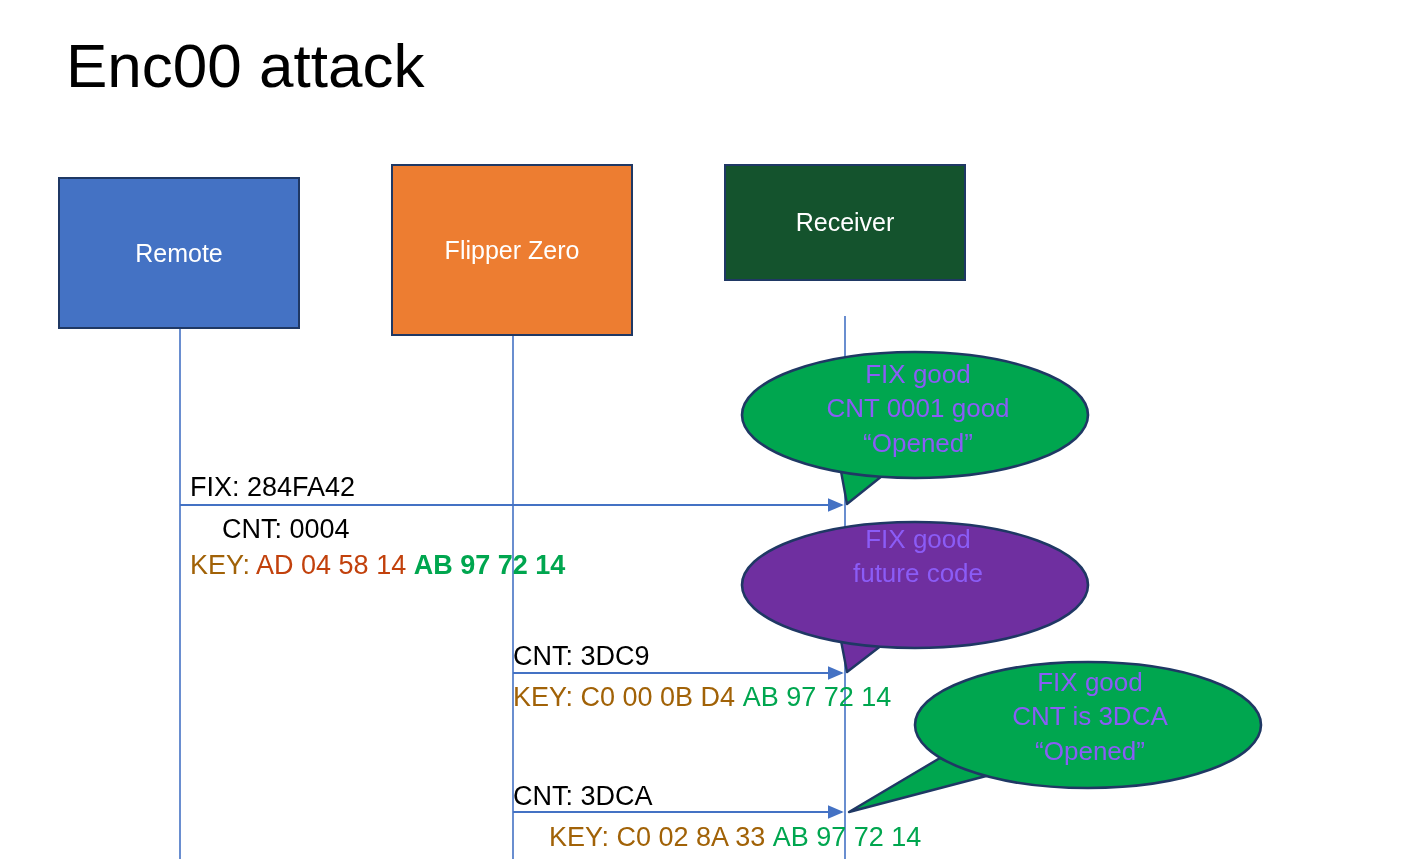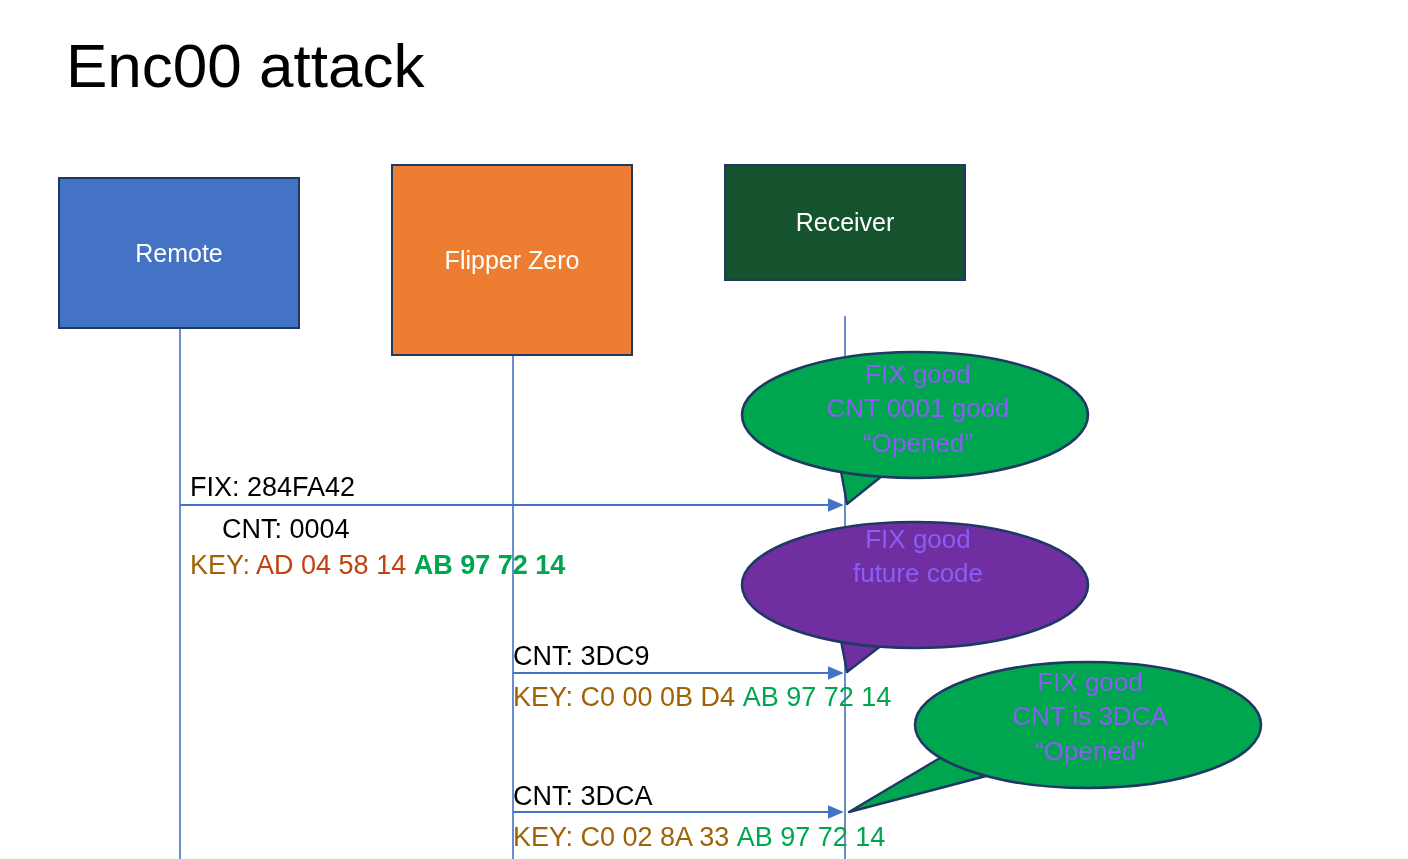--- a/index.html
+++ b/index.html
@@ -48,21 +48,21 @@
     align-items: center;
     justify-content: center;
   }
   .participant-label {
     color: #ffffff;
     font-size: 25px;
     font-weight: 400;
     text-align: center;
   }
   #box-remote  { left: 58px;  top: 177px; width: 242px; height: 152px; background: #4472C4; }
-  #box-flipper { left: 391px; top: 164px; width: 242px; height: 192px; background: #ED7D31; }
+  #box-flipper { left: 391px; top: 164px; width: 242px; height: 172px; background: #ED7D31; }
   #box-receiver{ left: 724px; top: 164px; width: 242px; height: 117px; background: #14532d; }
 
   
   .msg-label {
     position: absolute;
     font-size: 27px;
     font-weight: 400;
     white-space: nowrap;
     line-height: 1.2;
     color: #000000;
@@ -71,21 +71,21 @@
   .hex-green { color: #00A64F; }
   .hex-green-bold { color: #00A64F; font-weight: bold; }
   .hex-black { color: #a16207; }
 
   #label-fix1  { left: 190px; top: 471px; }
   #label-cnt1  { left: 200px; top: 513px; margin-left: 22px; }
   #label-key1  { left: 190px; top: 549px; }
   #label-cnt2  { left: 513px; top: 640px; }
   #label-key2  { left: 513px; top: 681px; }
   #label-cnt3  { left: 513px; top: 780px; }
-  #label-key3  { left: 513px; top: 821px; }
+  #label-key3  { left: 513px; top: 821px; padding-left: 36px; }
 
   
   .callout-text {
     position: absolute;
     color: #8b5cf6;
     font-size: 26px;
     line-height: 1.32;
     text-align: center;
     white-space: nowrap;
   }

